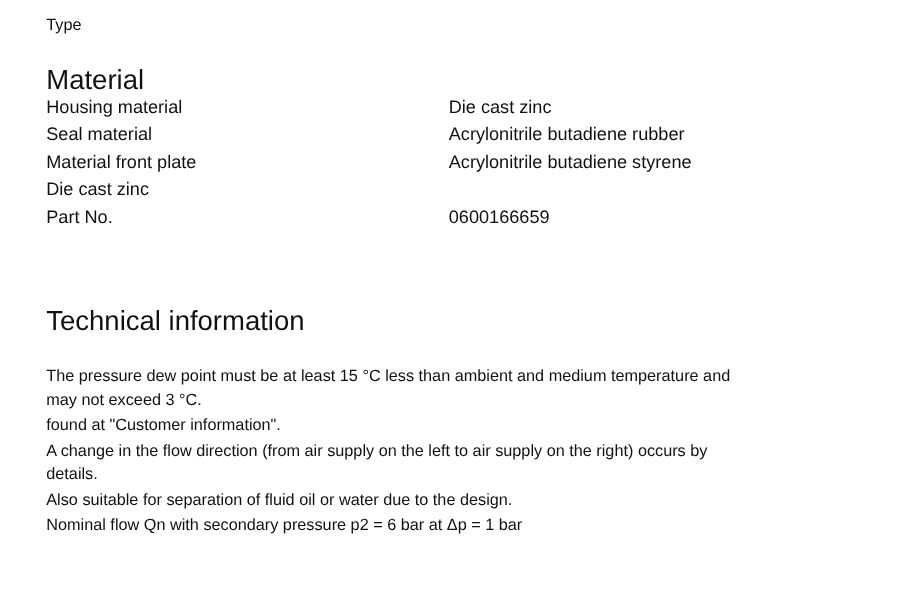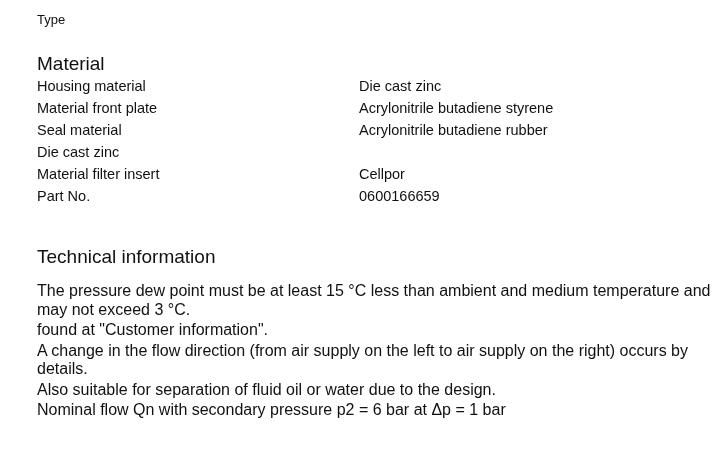--- a/index.html
+++ b/index.html
@@ -44,31 +44,31 @@
     align-items: flex-end;
   }
   .spec-rows .row .label {
     width: 322px;
     flex: 0 0 322px;
   }
   h2.section-heading {
     position: absolute;
     left: 37px;
     margin: 0;
-    font-size: 19px;
+    font-size: 22px;
     font-weight: 400;
     line-height: 22px;
     color: #111111;
   }
   .paragraphs {
     position: absolute;
     left: 37px;
-    top: 282px;
+    top: 292px;
     width: 680px;
-    font-size: 16px;
+    font-size: 13px;
     line-height: 18.5px;
   }
   .paragraphs .para {
     margin: 0 0 2px 0;
   }
   .paragraphs .line {
     white-space: nowrap;
   }
 </style>
 </head>
@@ -81,33 +81,29 @@
   </div>
 
   <h2 class="section-heading" style="top:53px">Material</h2>
 
   <div class="spec-rows">
     <div class="row">
       <span class="label">Housing material</span>
       <span class="value">Die cast zinc</span>
     </div>
     <div class="row">
+      <span class="label">Seal material</span>
+      <span class="value">Acrylonitrile butadiene rubber</span>
+    </div>
+    <div class="row">
       <span class="label">Material front plate</span>
       <span class="value">Acrylonitrile butadiene styrene</span>
     </div>
     <div class="row">
-      <span class="label">Seal material</span>
-      <span class="value">Acrylonitrile butadiene rubber</span>
-    </div>
-    <div class="row">
       <span class="value">Die cast zinc</span>
-    </div>
-    <div class="row">
-      <span class="label">Material filter insert</span>
-      <span class="value">Cellpor</span>
     </div>
     <div class="row">
       <span class="label">Part No.</span>
       <span class="value">0600166659</span>
     </div>
   </div>
 
   <h2 class="section-heading" style="top:246px">Technical information</h2>
 
   <div class="paragraphs">

